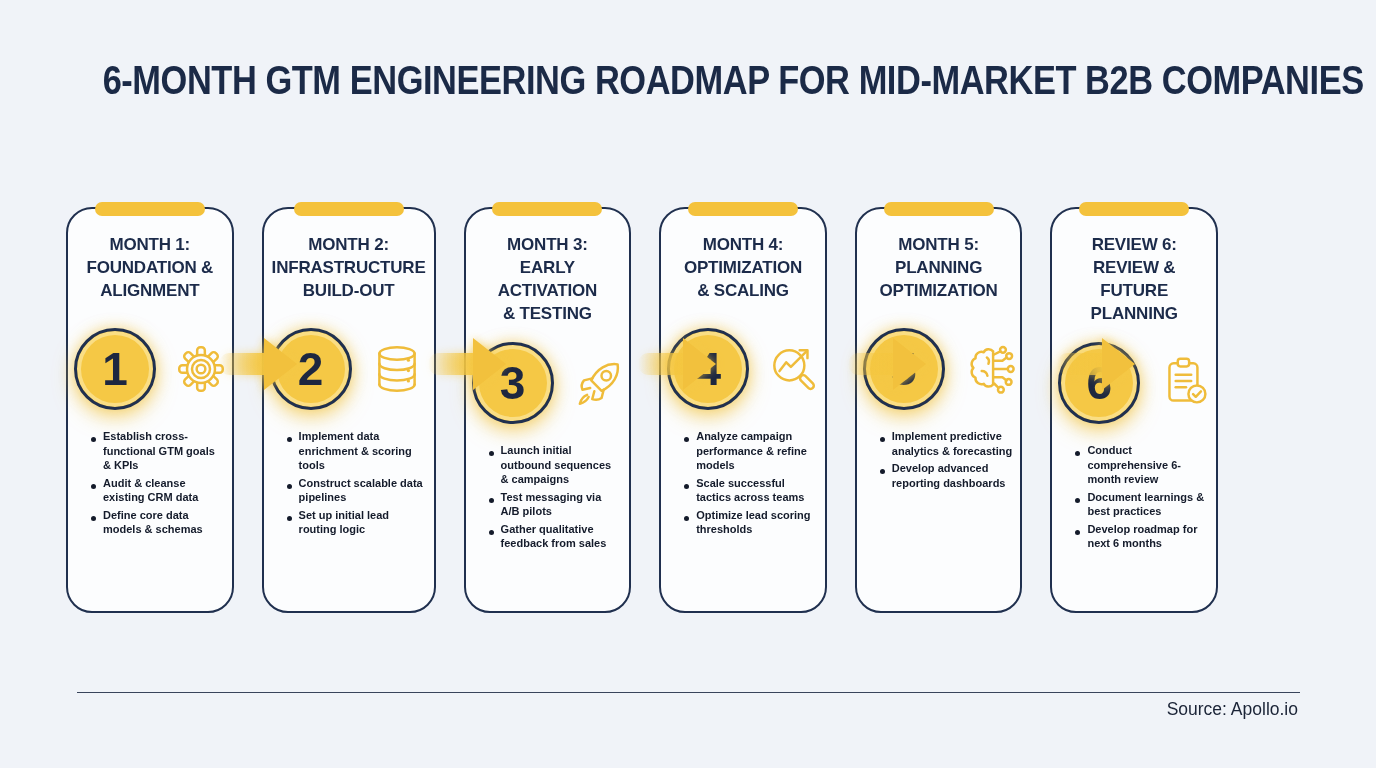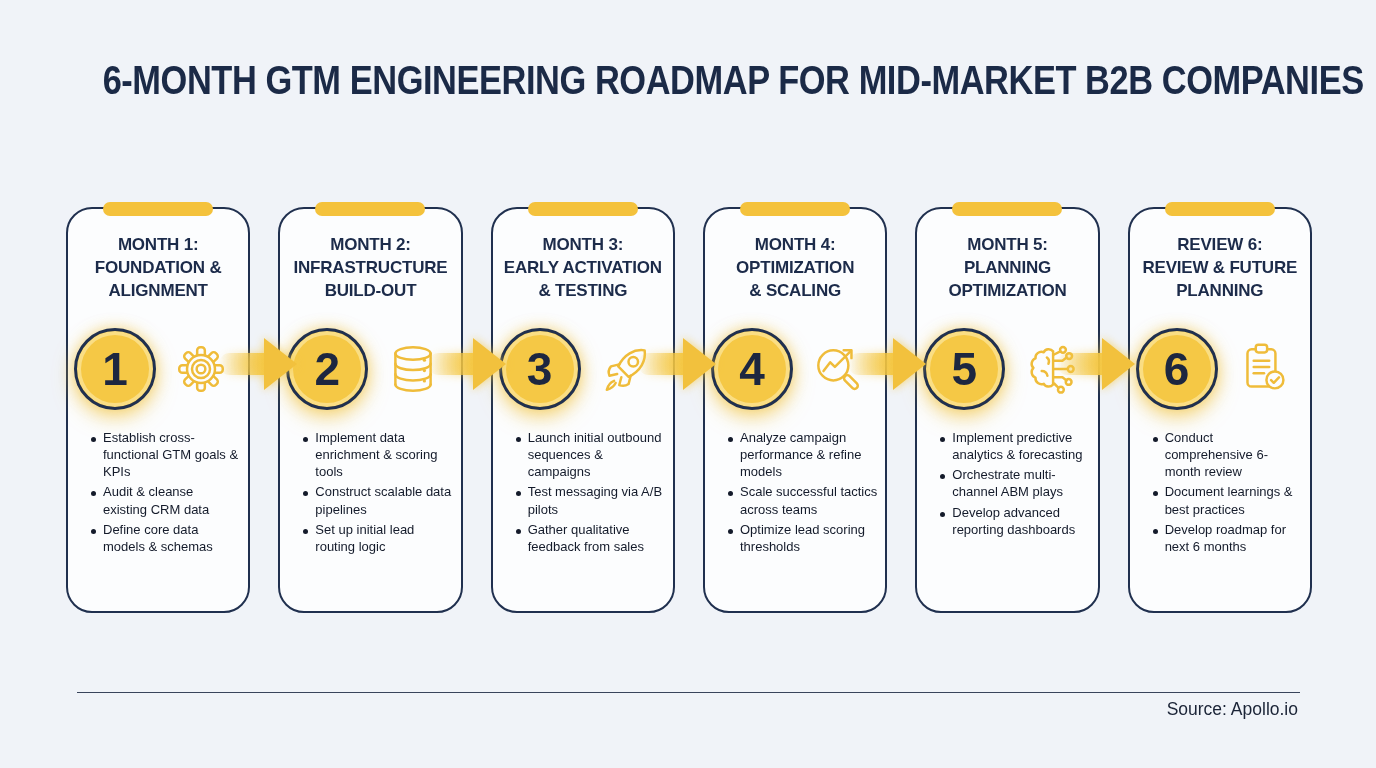--- a/index.html
+++ b/index.html
@@ -22,21 +22,21 @@
     font-size: 40px;
     font-weight: bold;
     letter-spacing: -0.5px;
     color: #1B2A47;
     transform: scaleX(0.86);
     transform-origin: center;
   }
   .cards-wrap {
     position: absolute;
     left: 66px; top: 207px;
-    width: 1246px; height: 406px;
+    width: 1152px; height: 406px;
     display: flex;
     gap: 28px;
   }
   .card {
     position: relative;
     flex: 1 1 0;
     height: 406px;
     background: #FCFDFE;
     border: 2.5px solid #20304F;
     border-radius: 26px;
@@ -88,23 +88,24 @@
     font-size: 46px;
     font-weight: bold;
     color: #1D2740;
     line-height: 1;
   }
   .step-icon { width: 58px; height: 58px; flex: 0 0 auto; }
   .bullets {
     margin-top: 8px;
     list-style: none;
     padding: 0 8px 0 22px;
-    font-size: 13px;
+    font-size: 11px;
     line-height: 1.32;
     color: #141B2B;
+    font-weight: bold;
   }
   .bullets li { position: relative; padding-left: 13px; margin-bottom: 3px; }
   .bullets li::before {
     content: "";
     position: absolute;
     left: 1px; top: 8px;
     width: 5px; height: 5px;
     border-radius: 50%;
     background: #141B2B;
   }
@@ -305,21 +306,20 @@
             <circle cx="48" cy="28" r="2.8"></circle>
           <path d="M32 36 h8 l4 3"></path>
             <circle cx="46" cy="40.5" r="2.8"></circle>
           <path d="M32 42 l4 4"></path>
             <circle cx="38.5" cy="48" r="2.8"></circle>
         </svg>
       </span>
     </div>
     <ul class="bullets">
       <li>Implement predictive analytics &amp; forecasting</li>
-      <li>Orchestrate multi-channel ABM plays</li>
       <li>Develop advanced reporting dashboards</li>
     </ul>
   </div>
 
   <div class="card">
     <div class="tab"></div>
     <div class="month-title">
       <span>REVIEW 6:</span>
       <span>REVIEW &amp; FUTURE</span>
       <span>PLANNING</span>

